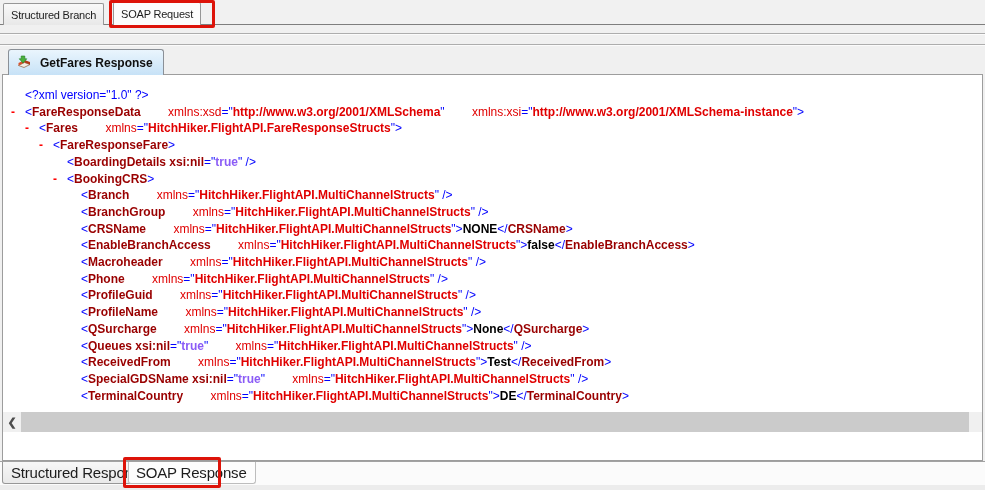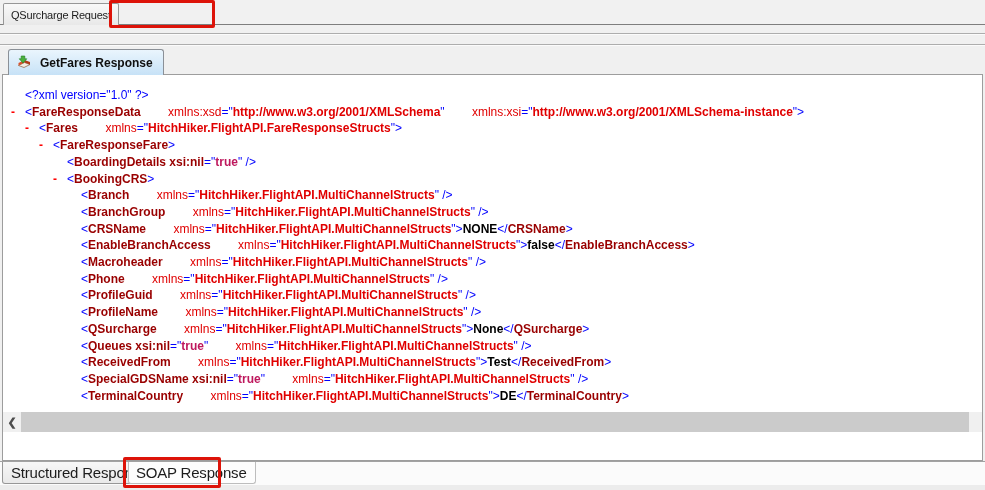--- a/index.html
+++ b/index.html
@@ -31,41 +31,42 @@
     border:1px solid #9d9d9d;box-sizing:border-box;z-index:1;}
   #xml-tree{position:absolute;left:0;top:0;right:0;height:337px;overflow:hidden;
     padding-top:12px;font-size:12px;line-height:16.7px;white-space:pre;cursor:text;}
   .xline{position:relative;}
   .minus{position:absolute;top:0;color:#ff0000;font-weight:bold;cursor:pointer;}
   .pi{color:#0000ff;}
   .m{color:#0000ff;}
   .t{color:#990000;font-weight:bold;}
   .ns{color:#e00000;padding-left:24px;}
   .nsv{color:#e00000;font-weight:bold;}
-  .av{color:#be185d;font-weight:bold;}
+  .av{color:#8b5cf6;font-weight:bold;}
   .tx{color:#000000;font-weight:bold;}
   
   #hscroll{position:absolute;left:0;right:0;top:337px;height:20px;background:#f0f0f0;}
   #hscroll-left{position:absolute;left:0;top:0;width:18px;height:20px;display:flex;align-items:center;justify-content:center;
     color:#4d4d4d;font-size:11px;font-weight:bold;cursor:default;}
   #hscroll-thumb{position:absolute;left:18px;top:0;width:948px;height:20px;background:#cbcbcb;cursor:default;}
   
   #bottom-strip{position:absolute;left:0;top:461px;width:985px;height:24px;background:#fbfbfb;border-top:1px solid #a2a2a2;box-sizing:border-box;z-index:2;}
   .tab-bottom{position:absolute;top:0;height:22px;display:flex;align-items:center;padding:0 8px;
     font-size:15px;letter-spacing:-0.2px;color:#1c1c1c;background:linear-gradient(#f7f7f7,#e9e9e9);
     border:1px solid #979797;border-top:none;border-radius:0 0 3px 3px;box-sizing:border-box;cursor:default;}
   #tab-structured-response{left:2px;}
   #tab-soap-response{left:128px;background:#fdfdfd;border-color:#bdbdbd;padding-left:7px;}
   #footer{position:absolute;left:0;top:485px;width:985px;height:5px;background:#ececec;}
 </style>
 </head>
 <body>
 
 <div class="toptabs">
-  <div class="tab-top" id="tab-structured-request">QSurcharge Request</div>
+  <div class="tab-top" id="tab-structured-request">Structured Branch</div>
+  <div class="tab-top" id="tab-soap-request">SOAP Request</div>
 </div>
 <div class="annot" id="annot-top"></div>
 
 <div class="groove" id="groove-1"></div>
 <div class="groove" id="groove-2"></div>
 
 <div id="getfares-tab">
   <span style="display:flex;">
     <svg width="16" height="16" viewBox="0 0 16 16">
       <path d="M2.5 10.5 L8.5 7.5 L14 9.5 L8 12.5 Z" fill="#f3ede4" stroke="#8a5a3a" stroke-width="0.7"></path>

